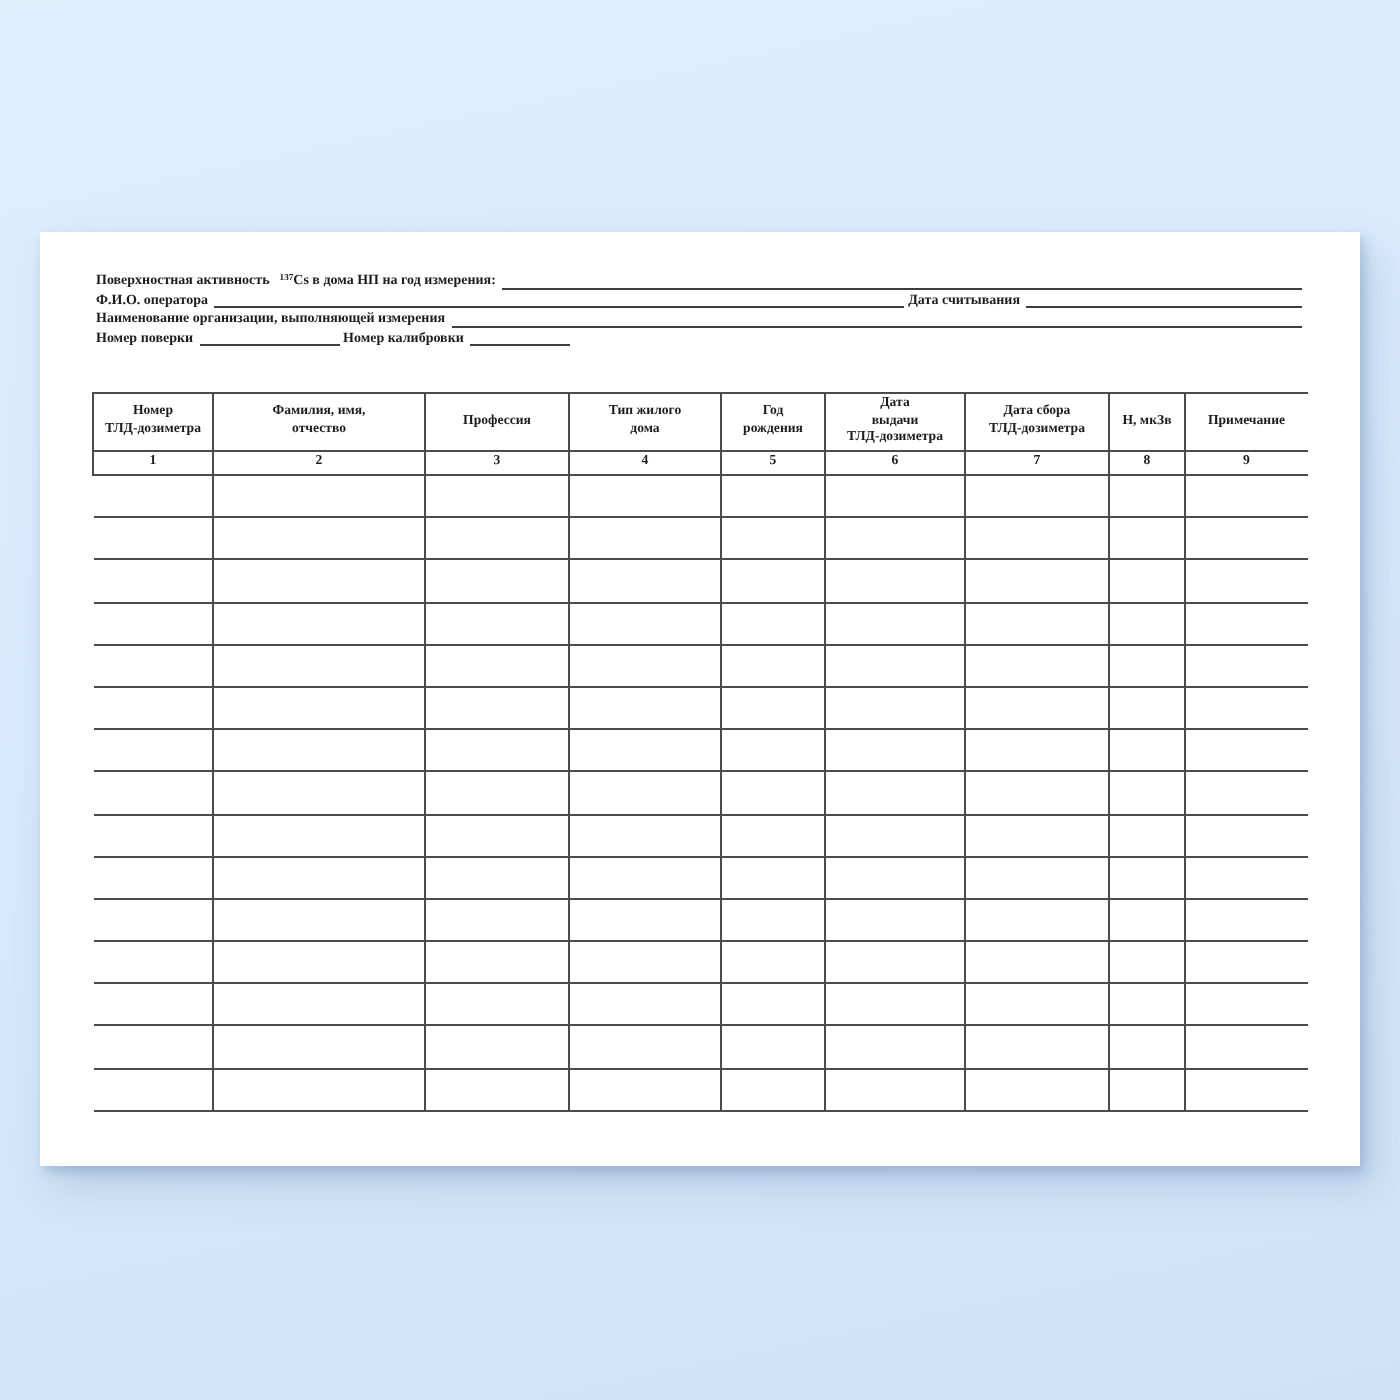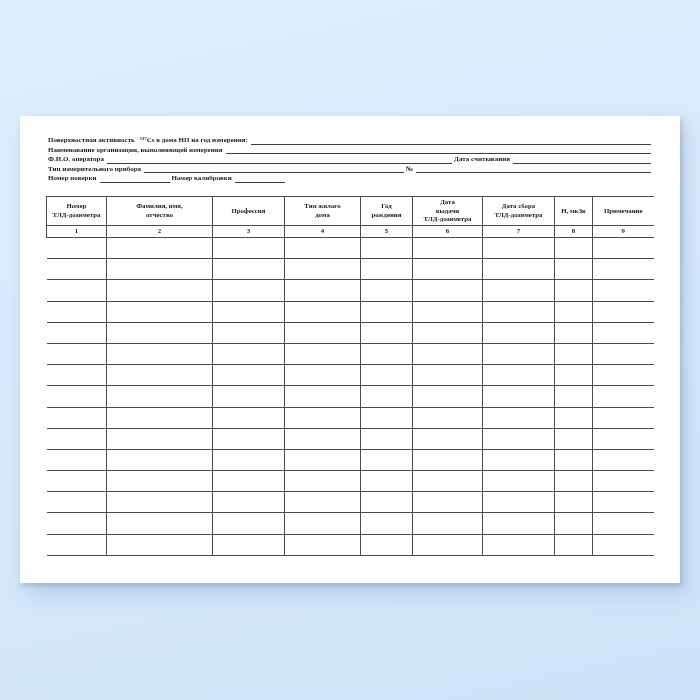--- a/index.html
+++ b/index.html
@@ -62,34 +62,28 @@
   <div class="page">
 
     <div class="head">
       <div class="hline">
         <span class="lbl">Поверхностная активность</span>
         <span class="iso">137</span>
         <span class="lbl">Cs в дома НП на год измерения:</span>
         <span class="fill"></span>
       </div>
       <div class="hline">
-        <span class="lbl">Наименование организации, выполняющей измерения</span>
-        <span class="fill"></span>
-      </div>
-      <div class="hline">
         <span class="lbl">Ф.И.О. оператора</span>
         <span class="fill"></span>
         <span class="lbl">Дата считывания</span>
         <span class="fill f138"></span>
       </div>
       <div class="hline">
-        <span class="lbl">Тип измерительного прибора</span>
+        <span class="lbl">Наименование организации, выполняющей измерения</span>
         <span class="fill"></span>
-        <span class="lbl">№</span>
-        <span class="fill f235"></span>
       </div>
       <div class="hline">
         <span class="lbl">Номер поверки</span>
         <span class="fill f70"></span>
         <span class="lbl">Номер калибровки</span>
         <span class="fill f50"></span>
         <span class="spacer"></span>
       </div>
     </div>
 

